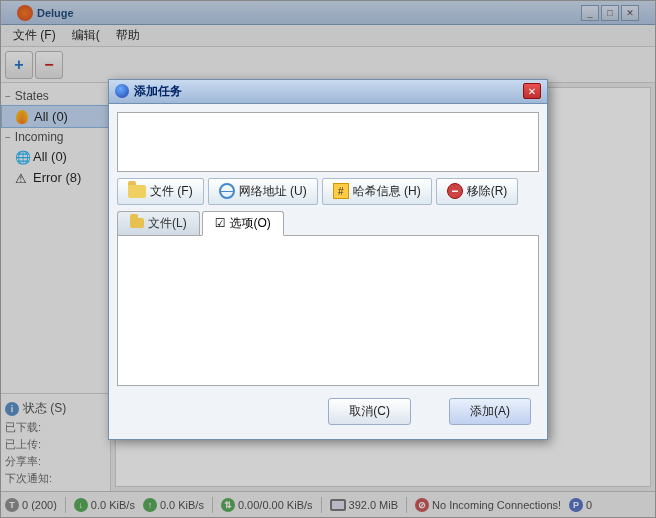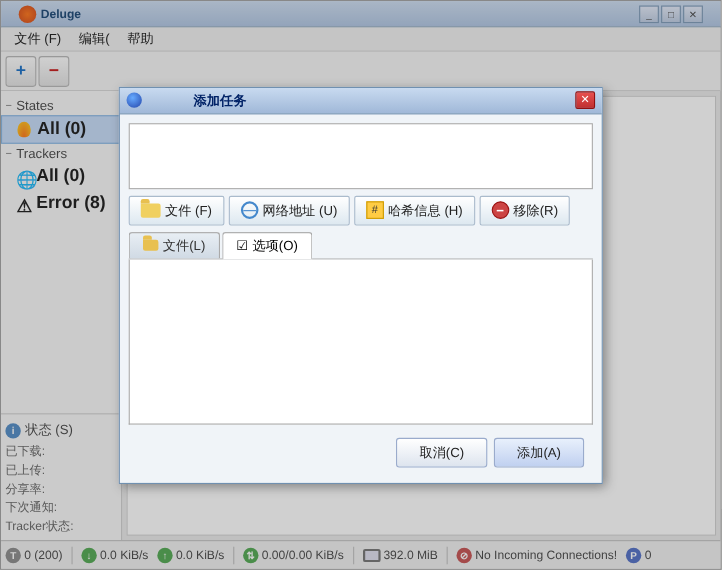--- a/index.html
+++ b/index.html
@@ -130,24 +130,23 @@
     }
     .sidebar-section-header .dash {
       font-size: 10px;
       margin-right: 4px;
       color: #666;
     }
     .sidebar-item {
       display: flex;
       align-items: center;
       padding: 3px 6px 3px 14px;
-      font-size: 16px;
+      font-size: 13px;
       cursor: pointer;
       color: #000;
-      font-weight: bold;
     }
     .sidebar-item.selected {
       background: #c0d8f8;
       border: 1px solid #7aafe0;
     }
     .sidebar-item .item-icon {
       margin-right: 4px;
       width: 14px;
       height: 14px;
       display: inline-block;
@@ -268,21 +267,20 @@
       flex-direction: column;
     }
 
     .dialog-title-bar {
       height: 24px;
       background: linear-gradient(to bottom, #c8daf0, #a0b8d8);
       display: flex;
       align-items: center;
       padding: 0 6px;
       border-bottom: 1px solid #7090b0;
-      gap: 42px;
     }
     .dialog-title-icon {
       width: 14px;
       height: 14px;
       border-radius: 50%;
       background: radial-gradient(circle at 40% 35%, #66aaff, #2244aa);
       margin-right: 5px;
     }
     .dialog-title-text {
       flex: 1;
@@ -446,20 +444,21 @@
       padding: 6px 8px;
     }
     .footer-btn {
       padding: 4px 20px;
       background: linear-gradient(to bottom, #ffffff, #dde4ee);
       border: 1px solid #9aabcc;
       border-radius: 3px;
       cursor: pointer;
       font-size: 12px;
       color: #222;
+      margin-left: 32px;
     }
     .footer-btn.primary {
       background: linear-gradient(to bottom, #e8f0fc, #c0d0f0);
     }
   </style>
 </head>
 <body>
 
 <div class="main-window">
 
@@ -493,21 +492,21 @@
       </div>
       <div class="sidebar-item selected">
         <span class="item-icon">
           <div class="fire-icon"></div>
         </span>
         <span>All (0)</span>
       </div>
 
       <div class="sidebar-section-header">
         <span class="dash">−</span>
-        <span>Trackers</span>
+        <span>Incoming</span>
       </div>
       <div class="sidebar-item">
         <span class="item-icon">🌐</span>
         <span>All (0)</span>
       </div>
       <div class="sidebar-item">
         <span class="item-icon">⚠</span>
         <span>Error (8)</span>
       </div>
 
@@ -520,23 +519,20 @@
           <span class="label">已下载:</span>
         </div>
         <div class="status-detail">
           <span class="label">已上传:</span>
         </div>
         <div class="status-detail">
           <span class="label">分享率:</span>
         </div>
         <div class="status-detail">
           <span class="label">下次通知:</span>
-        </div>
-        <div class="status-detail">
-          <span class="label">Tracker状态:</span>
         </div>
       </div>
     </div>
 
     <div class="main-panel">
       <div class="main-list-area"></div>
     </div>
   </div>
 
   <div class="status-bar">

